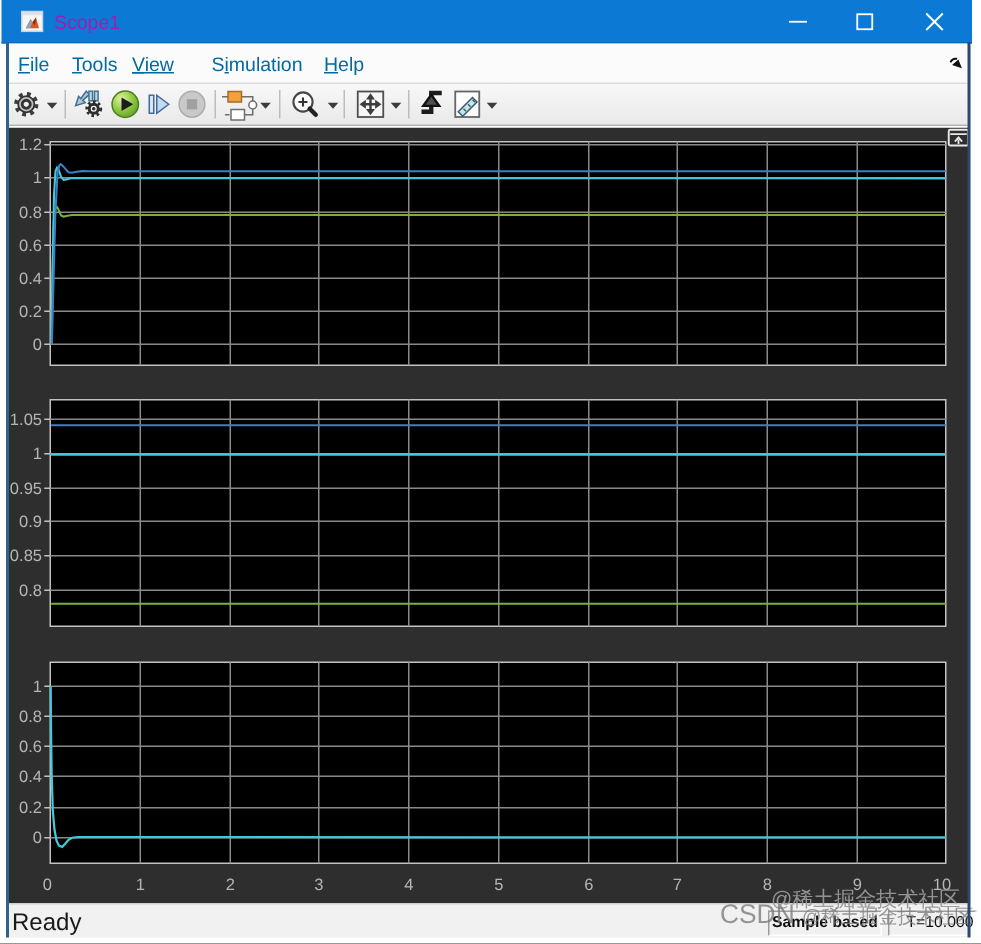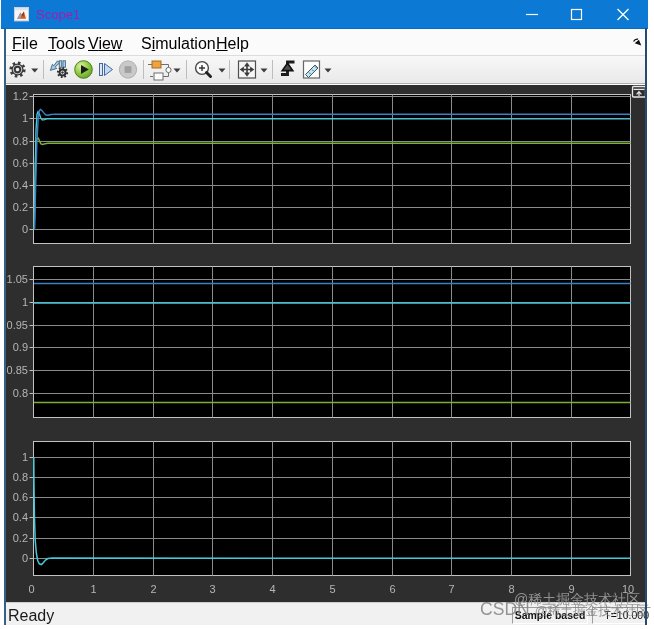--- a/index.html
+++ b/index.html
@@ -22,21 +22,21 @@
   </svg>
   <div class="abs" style="left:36px;top:7px;font-size:13px;color:#a21caf;">Scope1</div>
 
   <svg class="abs" style="left:520px;top:0;" width="128" height="28" viewBox="0 0 128 28">
     <line x1="6" y1="14.5" x2="18" y2="14.5" stroke="#ffffff" stroke-width="1.2"></line>
     <rect x="51.5" y="9.5" width="10" height="10" fill="none" stroke="#ffffff" stroke-width="1.2"></rect>
     <path d="M97.5,9 L108.5,20 M108.5,9 L97.5,20" stroke="#ffffff" stroke-width="1.3"></path>
   </svg>
 
   <div class="abs" style="left:5px;top:29px;width:640px;height:27px;background:#fbfbfb;border-bottom:1px solid #dcdcdc;box-sizing:border-box;"></div>
-  <div class="abs" style="left:4px;top:35px;width:640px;height:16px;font-size:16px;color:#000000;">
+  <div class="abs" style="left:4px;top:35px;width:640px;height:16px;font-size:13px;color:#0369a1;">
     <span class="abs" style="left:8px;"><u>F</u>ile</span>
     <span class="abs" style="left:44px;"><u>T</u>ools</span>
     <span class="abs" style="left:84px;text-decoration:underline;"><u>V</u>iew</span>
     <span class="abs" style="left:137px;">S<u>i</u>mulation</span>
     <span class="abs" style="left:212px;text-align:center;"><u>H</u>elp</span>
   </div>
 
   <svg class="abs" style="left:633px;top:38px;" width="12" height="10" viewBox="0 0 12 10">
     <path d="M8.3,7.5 L1.7,5.3 L5.9,1.7 Z" fill="#111111"></path>
     <path d="M0.6,3.5 Q2,0.6 5.1,1.2" stroke="#111111" stroke-width="1.3" fill="none"></path>

